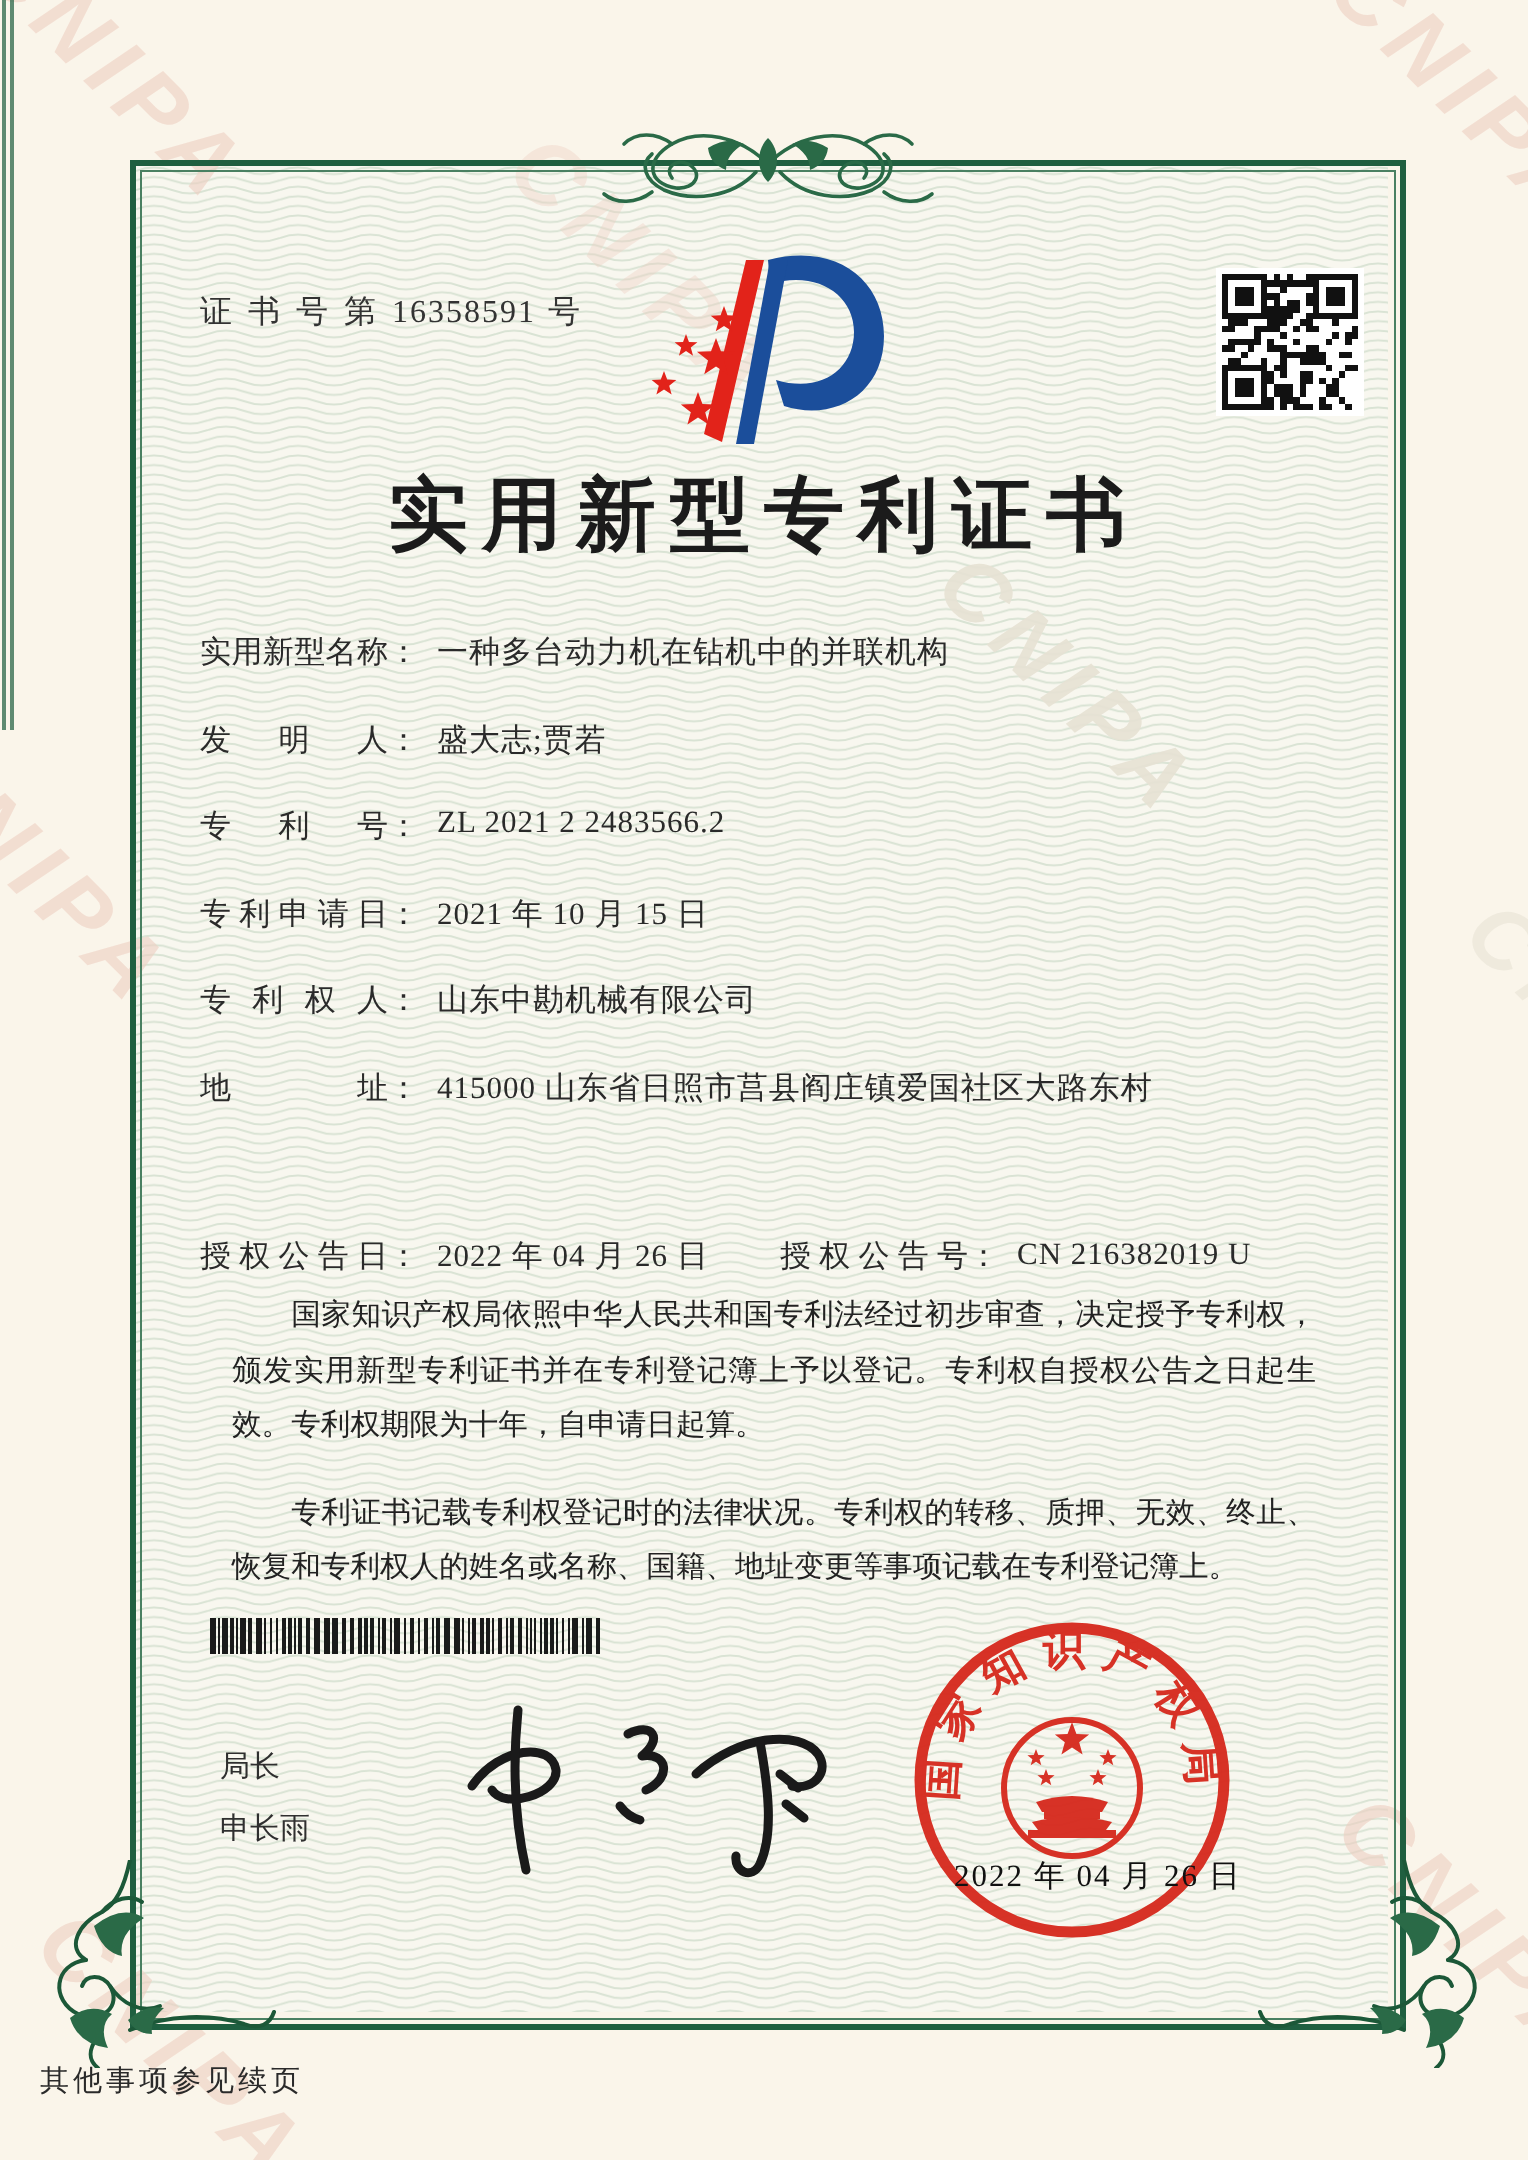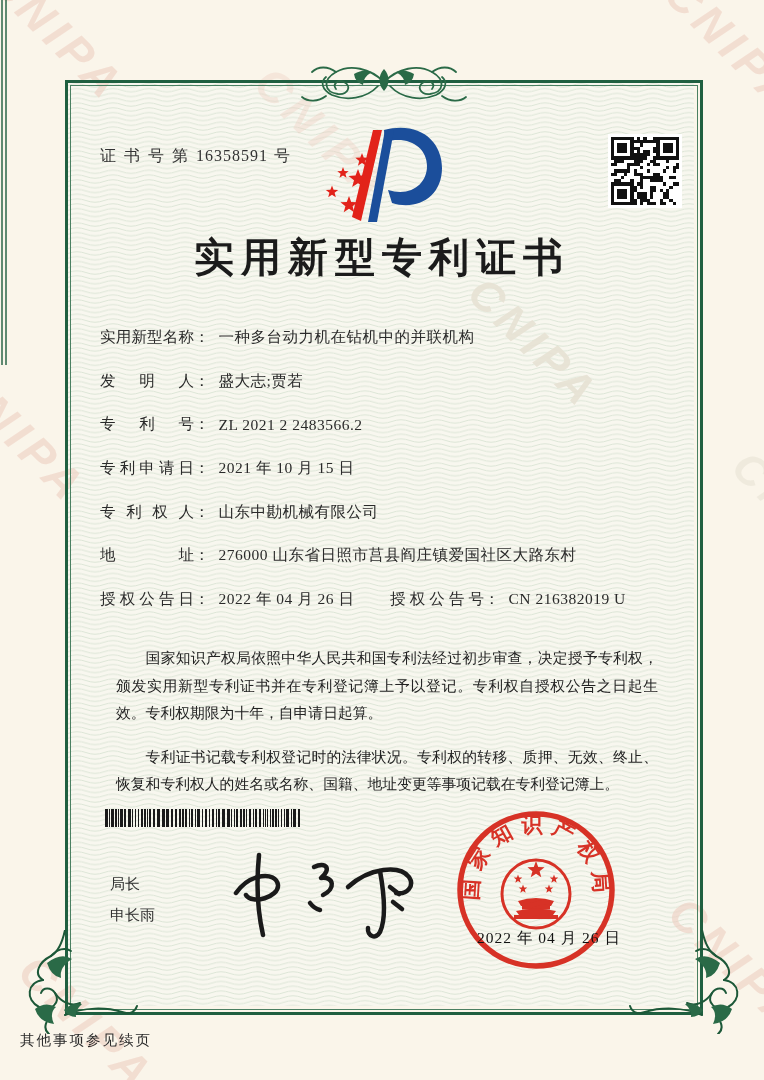--- a/index.html
+++ b/index.html
@@ -47,22 +47,22 @@
   }
   .cert-no .num{ letter-spacing:1px; margin:0 6px; }
   .logo{ position:absolute; left:318px; top:118px; z-index:4; }
   .qr{ position:absolute; left:608px; top:134px; z-index:4; background:#fff; padding:3px; }
   .title{
     position:absolute; left:0; top:230px; width:100%; text-align:center; z-index:4;
     font-size:40px; font-weight:bold; letter-spacing:7px; color:#1b1b1b;
   }
   
   .fields{ position:absolute; left:100px; top:316px; width:576px; z-index:4; }
-  .frow{ display:flex; align-items:center; height:43.6px; font-size:15.5px; color:#2a2a2a; }
-  .fgroup{ display:flex; align-items:center; }
+  .frow{ display:flex; align-items:flex-start; height:43.6px; font-size:15.5px; color:#2a2a2a; }
+  .fgroup{ display:flex; align-items:center;margin-top:40px; }
   .fgroup.first{ flex:0 0 290px; }
   .flabel{ width:94px; text-align:justify; text-align-last:justify; }
   .fcolon{ margin-right:9px; }
   .fvalue{ letter-spacing:.5px; white-space:nowrap; }
   
   .body-text{
     position:absolute; left:100px; top:629px; width:574px; z-index:4;
     font-size:14.8px; line-height:27.6px; text-align:justify; color:#222;
   }
   .body-text p{ margin:16px; text-indent:2em; }
@@ -351,21 +351,21 @@
       <span class="fvalue">2021 年 10 月 15 日</span>
     </div>
     <div class="frow">
       <span class="flabel">专利权人</span>
         <span class="fcolon">：</span>
       <span class="fvalue">山东中勘机械有限公司</span>
     </div>
     <div class="frow">
       <span class="flabel">地址</span>
         <span class="fcolon">：</span>
-      <span class="fvalue">276000 山东省日照市莒县阎庄镇爱国社区大路东村</span>
+      <span class="fvalue">415000 山东省日照市莒县阎庄镇爱国社区大路东村</span>
     </div>
     <div class="frow">
       <span class="fgroup first">
         <span class="flabel">授权公告日</span>
           <span class="fcolon">：</span>
         <span class="fvalue">2022 年 04 月 26 日</span>
       </span>
       <span class="fgroup">
         <span class="flabel">授权公告号</span>
           <span class="fcolon">：</span>

